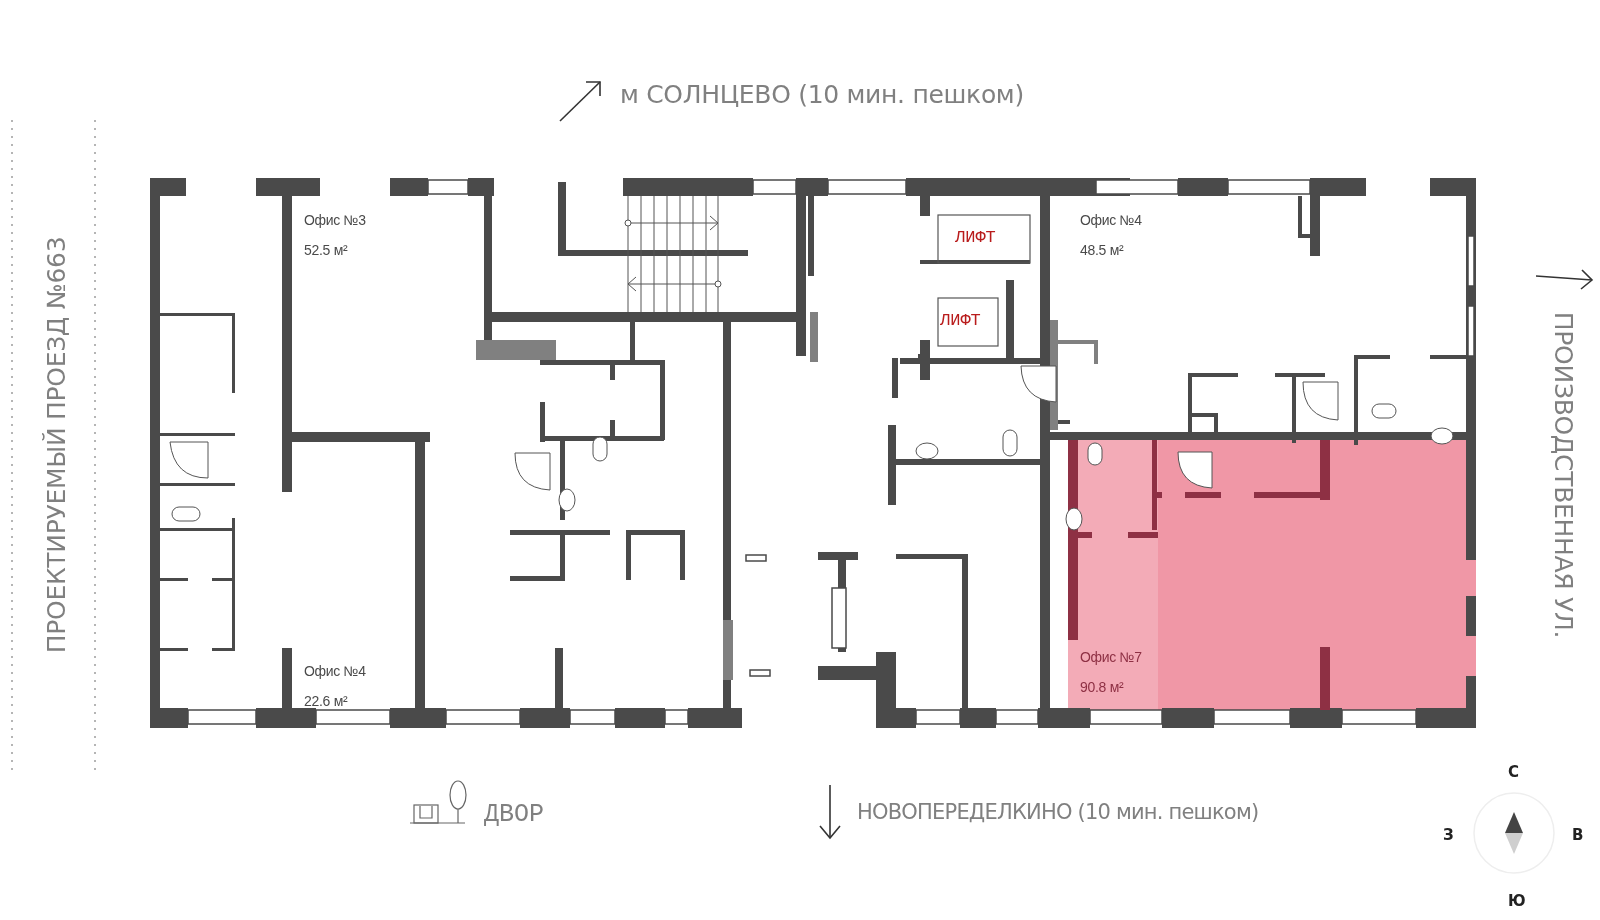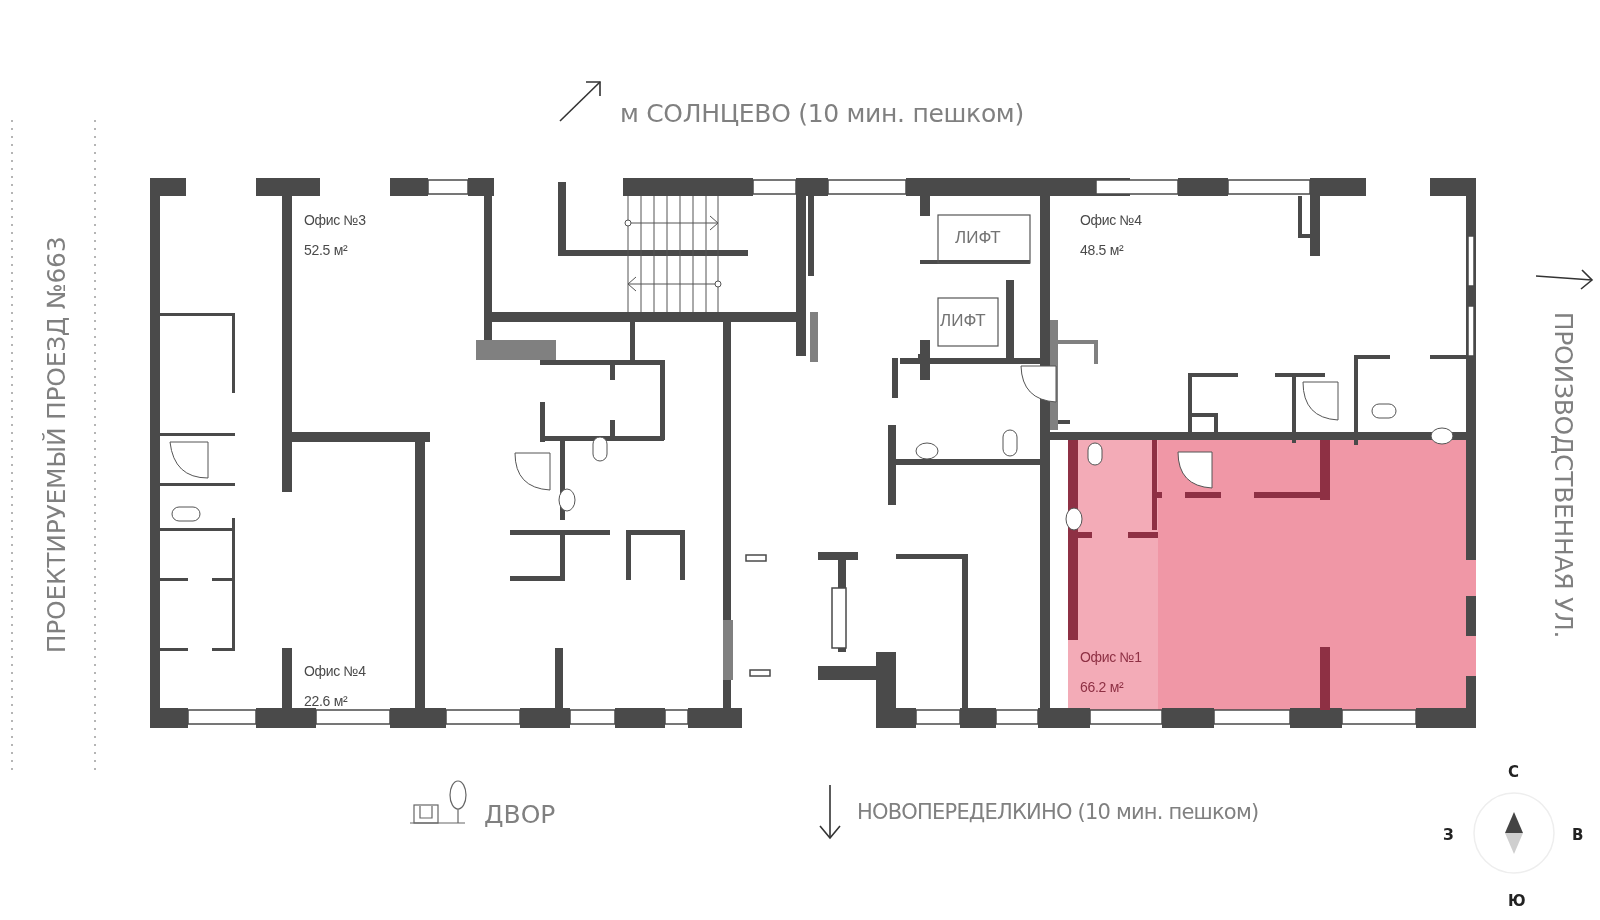--- a/index.html
+++ b/index.html
@@ -1,27 +1,27 @@
 <!DOCTYPE html>
 <html><head>
 <meta charset="utf-8">
 <style>
   html, body { margin: 0; padding: 0; background: #ffffff; }
   body { width: 1600px; height: 920px; position: relative; overflow: hidden;
          font-family: "Liberation Sans", "DejaVu Sans", sans-serif; }
   #plan { position: absolute; left: 0; top: 0; width: 1600px; height: 920px; }
   .label { position: absolute; color: #808080; font-family: "DejaVu Sans", sans-serif; white-space: nowrap; }
-  .dir-top { left: 620px; top: 99px; font-size: 25px; letter-spacing: -0.3px; }
+  .dir-top { left: 620px; top: 80px; font-size: 25px; letter-spacing: -0.3px; }
   .dir-bottom { left: 857px; top: 800px; font-size: 21px; letter-spacing: -0.8px; }
-  .dir-yard { left: 484px; top: 800px; font-size: 25px; }
+  .dir-yard { left: 484px; top: 800px; font-size: 25px; font-family: Liberation Mono, monospace; }
   .street-left { left: 56px; top: 445px; font-size: 25px; transform: translate(-50%,-50%) rotate(-90deg); letter-spacing: -0.3px; }
   .street-right { left: 1563px; top: 475px; font-size: 25px; transform: translate(-50%,-50%) rotate(90deg); letter-spacing: -0.3px; }
   .office { position: absolute; font-family: Liberation Sans, sans-serif; color: #4a4a4a; font-size: 14px; line-height: 30px; letter-spacing: -0.3px; }
   .office.sel { color: #8e3044; }
-  .lift { position: absolute; font-family: Liberation Sans, sans-serif; color: #737373; font-size: 17px; }
+  .lift { position: absolute; font-family: Liberation Mono, monospace; color: #b91c1c; font-size: 17px; }
   .compass-l { position: absolute; font-family: "DejaVu Sans", sans-serif; font-weight: bold; font-size: 15px; color: #222; }
 </style>
 </head>
 <body>
 
 <svg id="plan" viewBox="0 0 1600 920" xmlns="http://www.w3.org/2000/svg">
 
   <g stroke="#b5b5b5" stroke-width="2" stroke-dasharray="2 6">
     <line x1="12" y1="120" x2="12" y2="770"></line>
     <line x1="95" y1="120" x2="95" y2="770"></line>
@@ -267,22 +267,22 @@
 </div>
 <div class="office" style="left:1080px; top:205px;">
   <div>Офис №4</div>
   <div>48.5 м²</div>
 </div>
 <div class="office" style="left:304px; top:656px;">
   <div>Офис №4</div>
   <div>22.6 м²</div>
 </div>
 <div class="office sel" style="left:1080px; top:642px;">
-  <div>Офис №1</div>
-  <div>66.2 м²</div>
+  <div>Офис №7</div>
+  <div>90.8 м²</div>
 </div>
 
 <div class="lift" style="left:955px; top:228px;">ЛИФТ</div>
 <div class="lift" style="left:940px; top:311px;">ЛИФТ</div>
 
 <div class="compass-l" style="left:1508px; top:763px;">С</div>
 <div class="compass-l" style="left:1508px; top:892px;">Ю</div>
 <div class="compass-l" style="left:1443px; top:826px;">З</div>
 <div class="compass-l" style="left:1572px; top:826px;">В</div>
 

